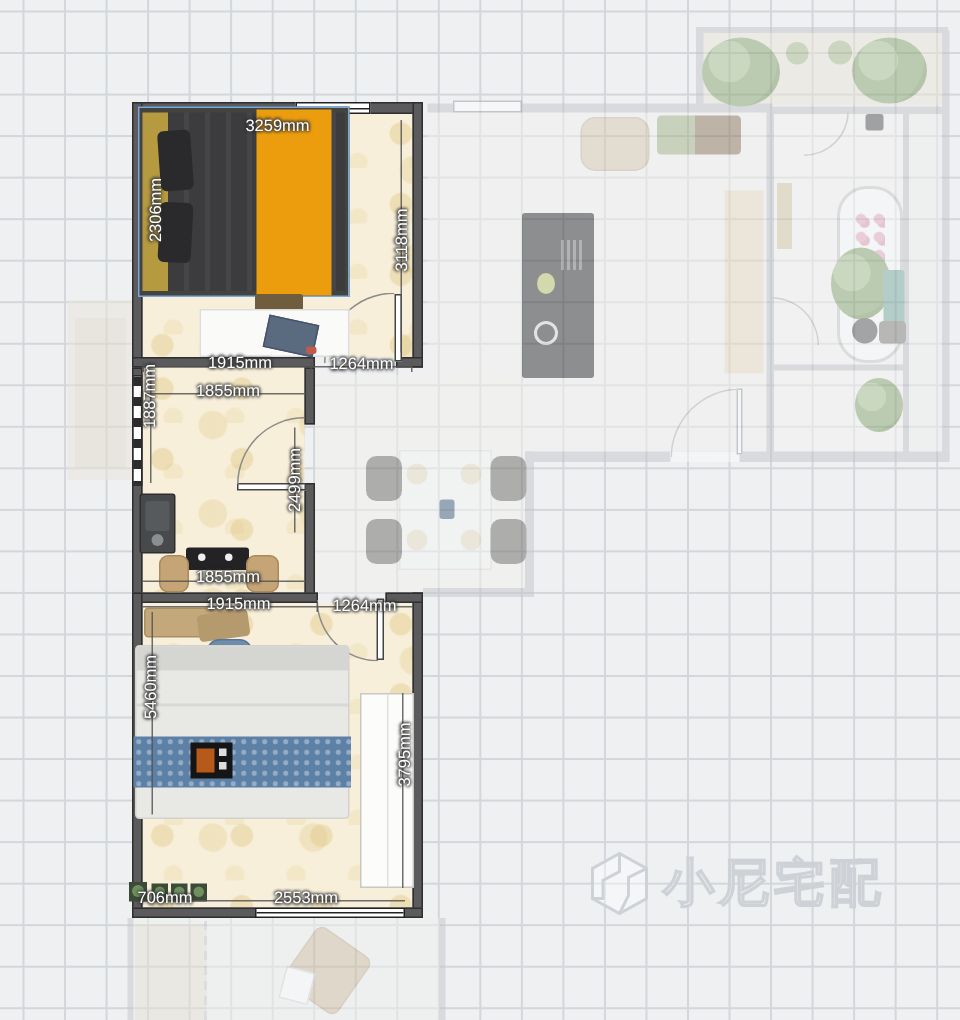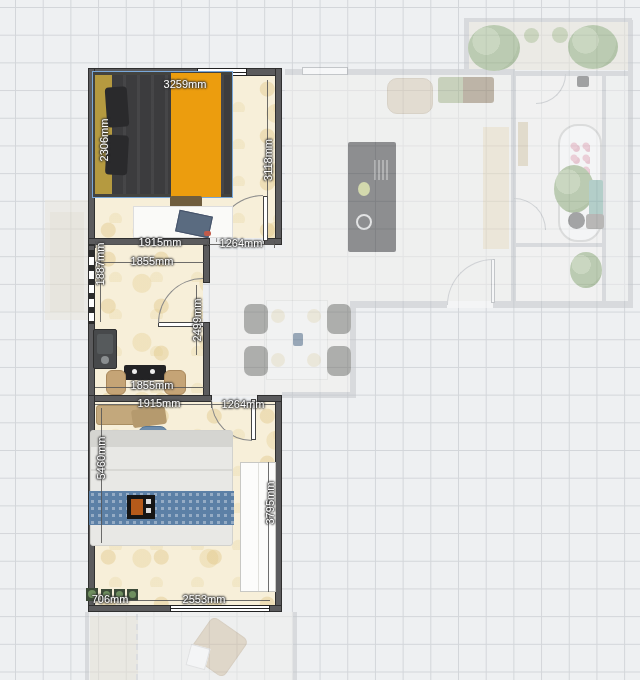--- a/index.html
+++ b/index.html
@@ -248,14 +248,22 @@
   <div class="dim v" style="left:100px;top:264px;">1887mm</div>
   <div class="dim v" style="left:197px;top:320px;">2499mm</div>
   <div class="dim" style="left:152px;top:385px;">1855mm</div>
   <div class="dim" style="left:159px;top:403px;">1915mm</div>
   <div class="dim" style="left:243px;top:404px;">1264mm</div>
   <div class="dim v" style="left:101px;top:458px;">5460mm</div>
   <div class="dim v" style="left:270px;top:503px;">3795mm</div>
   <div class="dim" style="left:110px;top:599px;">706mm</div>
   <div class="dim" style="left:204px;top:599px;">2553mm</div>
 
+  <div id="watermark">
+    <svg width="42" height="44" viewBox="0 0 42 44" fill="none">
+      <path d="M21 2 L39 12 L39 32 L21 42 L3 32 L3 12 Z" stroke="#ced2d7" stroke-width="2" fill="rgba(255,255,255,0.4)"></path>
+      <path d="M21 2 L21 14 L10 20 L10 32 L3 32" stroke="#ced2d7" stroke-width="2" fill="none"></path>
+      <path d="M39 12 L27 18 L27 30 L21 42" stroke="#ced2d7" stroke-width="2" fill="none"></path>
+    </svg>
+    <span class="wm-text">小尼宅配</span>
+  </div>
 
 </div>
 
 </body></html>

